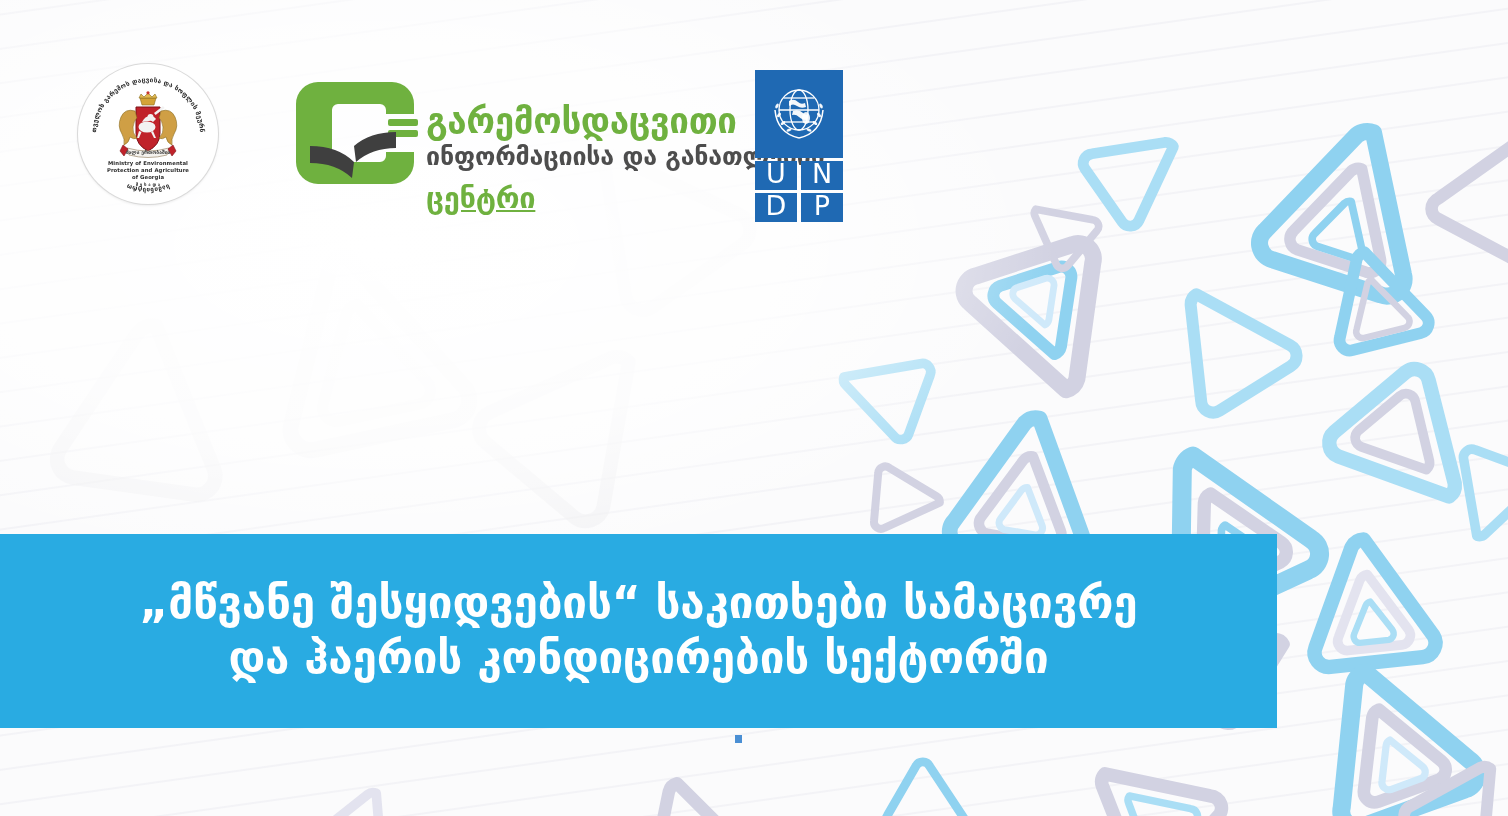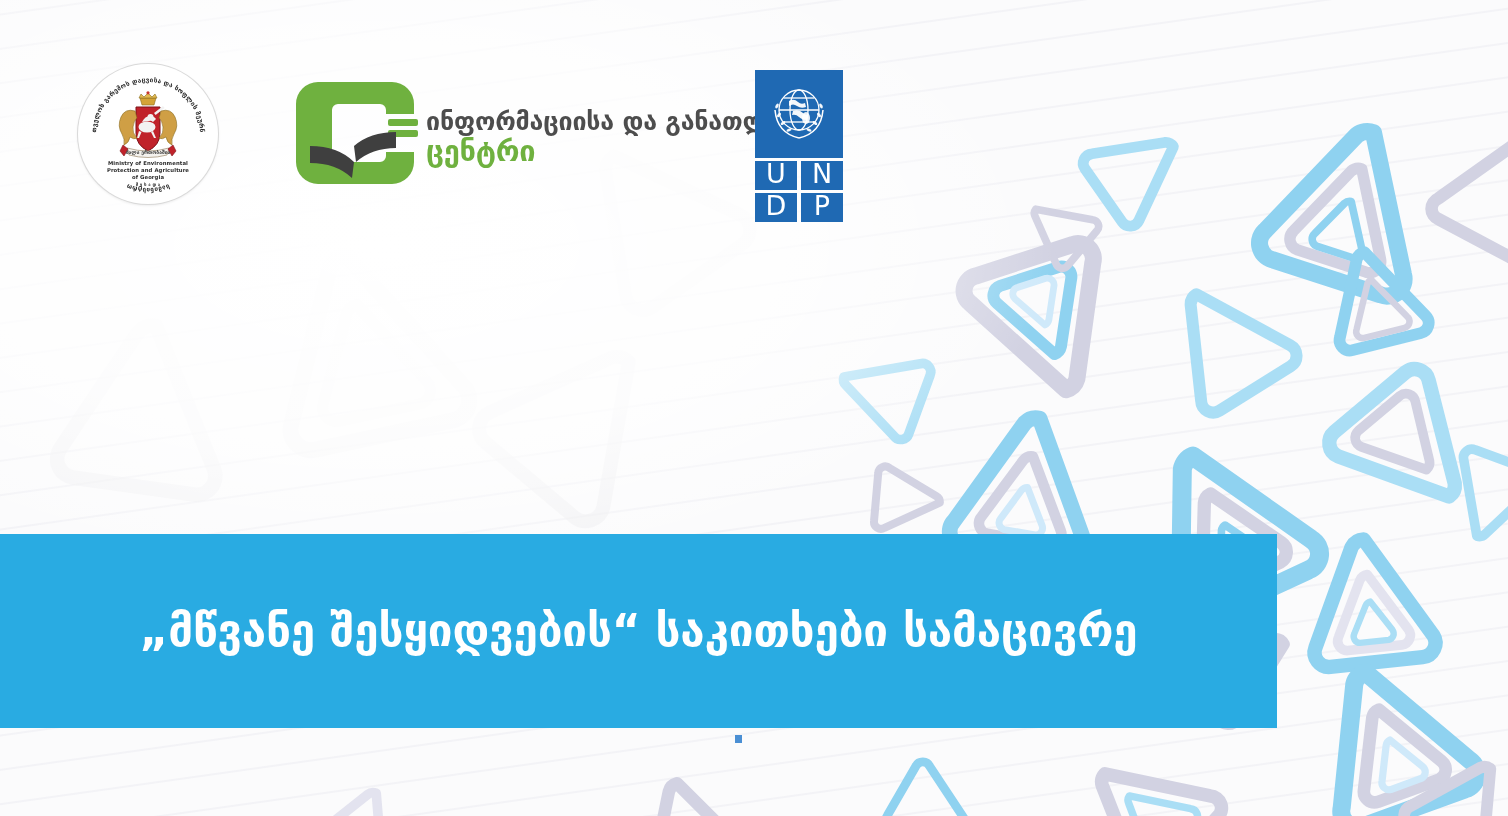--- a/index.html
+++ b/index.html
@@ -68,21 +68,21 @@
 
   
   .eiec{position:absolute;left:292px;top:78px;}
   .eiec .mark{position:absolute;left:0;top:0;width:128px;height:118px;}
   .eiec .words{
     position:absolute;left:134px;top:26px;
     line-height:1;
   }
   .eiec .w1{font-size:35px;font-weight:700;color:#6fb13f;letter-spacing:-.4px;white-space:nowrap;}
   .eiec .w2{font-size:25px;font-weight:700;color:#4d4d4d;letter-spacing:-.2px;white-space:nowrap;margin-top:5px;}
-  .eiec .w3{font-size:29px;font-weight:700;color:#6fb13f;letter-spacing:-.3px;white-space:nowrap;margin-top:3px;}
+  .eiec .w3{font-size:29px;font-weight:700;color:#6fb13f;letter-spacing:-.3px;white-space:nowrap;margin-top:15px;text-decoration:underline;}
 
   
   .undp{position:absolute;left:755px;top:70px;width:88px;height:152px;}
 
   
   .headline{
     position:absolute;left:78px;top:352px;
     font-size:122px;line-height:1;
     font-weight:700;color:#1c69ae;
     letter-spacing:-1px;
@@ -345,20 +345,21 @@
         <path d="M26 4 h74 a22 22 0 0 1 22 22 v10 h-28 v-4 a6 6 0 0 0 -6 -6 h-42 a6 6 0 0 0 -6 6 v46 a6 6 0 0 0 6 6 h42 a6 6 0 0 0 6 -6 v-4 h28 v10 a22 22 0 0 1 -22 22 h-74 a22 22 0 0 1 -22 -22 v-58 a22 22 0 0 1 22 -22z" fill="#6fb13f"></path>
 
         <rect x="96" y="41" width="30" height="7" rx="2" fill="#6fb13f"></rect>
         <rect x="96" y="52" width="30" height="7" rx="2" fill="#6fb13f"></rect>
 
         <path d="M62 68 q16 -14 42 -14 v16 q-24 0 -40 14 z" fill="#3f3f3f"></path>
         <path d="M62 84 q-16 -16 -44 -16 v17 q26 0 42 15 z" fill="#3f3f3f"></path>
         <path d="M62 84 q16 -15 42 -15 v16 q-24 0 -40 15 z" fill="#6fb13f" opacity=".0"></path>
       </svg>
       <div class="words">
+        <div class="w1">გარემოსდაცვითი</div>
         <div class="w2">ინფორმაციისა და განათლების</div>
         <div class="w3">ცენტრი</div>
       </div>
     </div>
 
     <svg class="undp" viewBox="0 0 88 152">
       <rect x="0" y="0" width="88" height="88" fill="#1f69b3"></rect>
       <g stroke="#ffffff" fill="none" stroke-width="1.3">
         <circle cx="44" cy="40" r="20"></circle>
         <ellipse cx="44" cy="40" rx="9" ry="20"></ellipse>
@@ -397,17 +398,18 @@
         <text x="21" y="145">D</text>
         <text x="67" y="145">P</text>
       </g>
     </svg>
 
   </div>
 
 
   <div class="banner">
     <div class="line">„მწვანე შესყიდვების“ საკითხები სამაცივრე</div>
+    <div class="line">და ჰაერის კონდიცირების სექტორში</div>
   </div>
 
   <div class="dot"></div>
 
 </div>
 
 </body></html>

